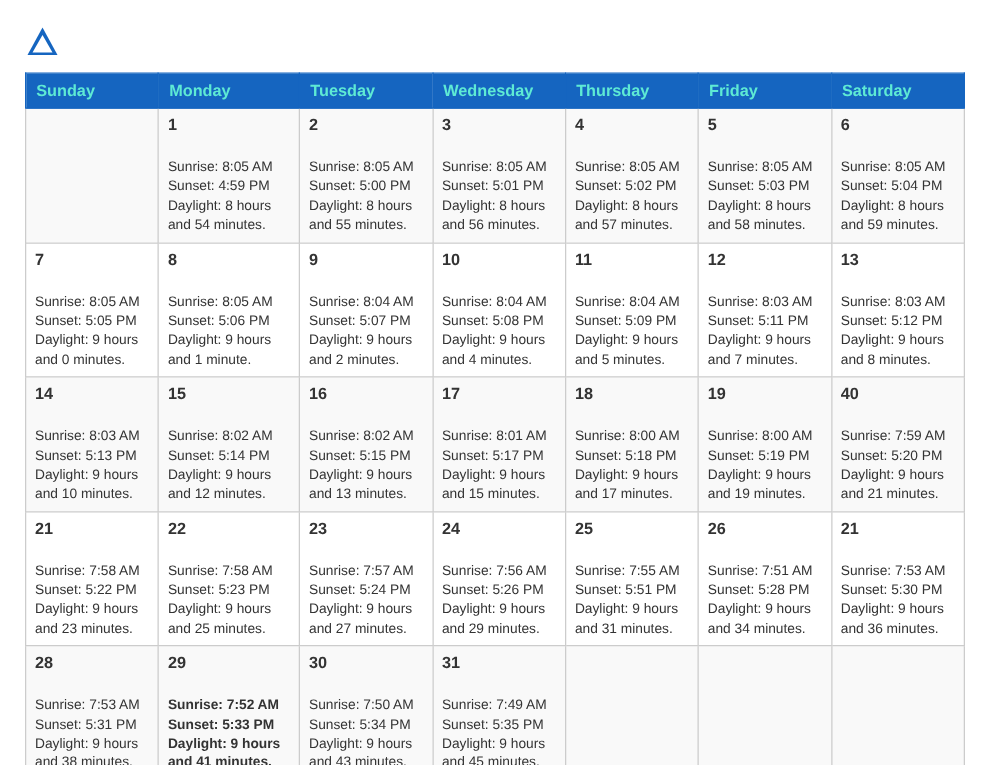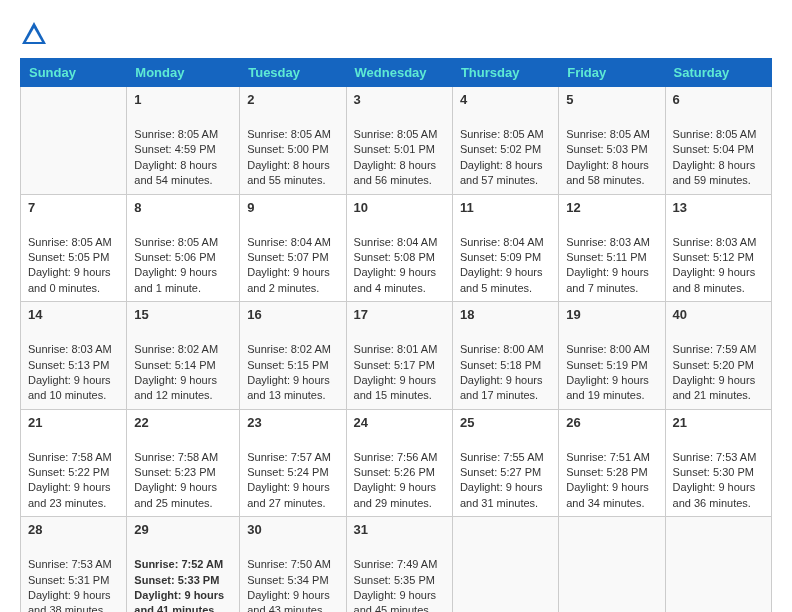--- a/index.html
+++ b/index.html
@@ -290,21 +290,21 @@
         <td>
           <span class="day-number">24</span>
           <div class="day-info" style="white-space: pre-line;">Sunrise: 7:56 AM
 Sunset: 5:26 PM
 Daylight: 9 hours
 and 29 minutes.</div>
         </td>
         <td>
           <span class="day-number">25</span>
           <div class="day-info" style="white-space: pre-line;">Sunrise: 7:55 AM
-Sunset: 5:27 PM
+Sunset: 5:51 PM
 Daylight: 9 hours
 and 31 minutes.</div>
         </td>
         <td>
           <span class="day-number">26</span>
           <div class="day-info" style="white-space: pre-line;">Sunrise: 7:51 AM
 Sunset: 5:28 PM
 Daylight: 9 hours
 and 34 minutes.</div>
         </td>

